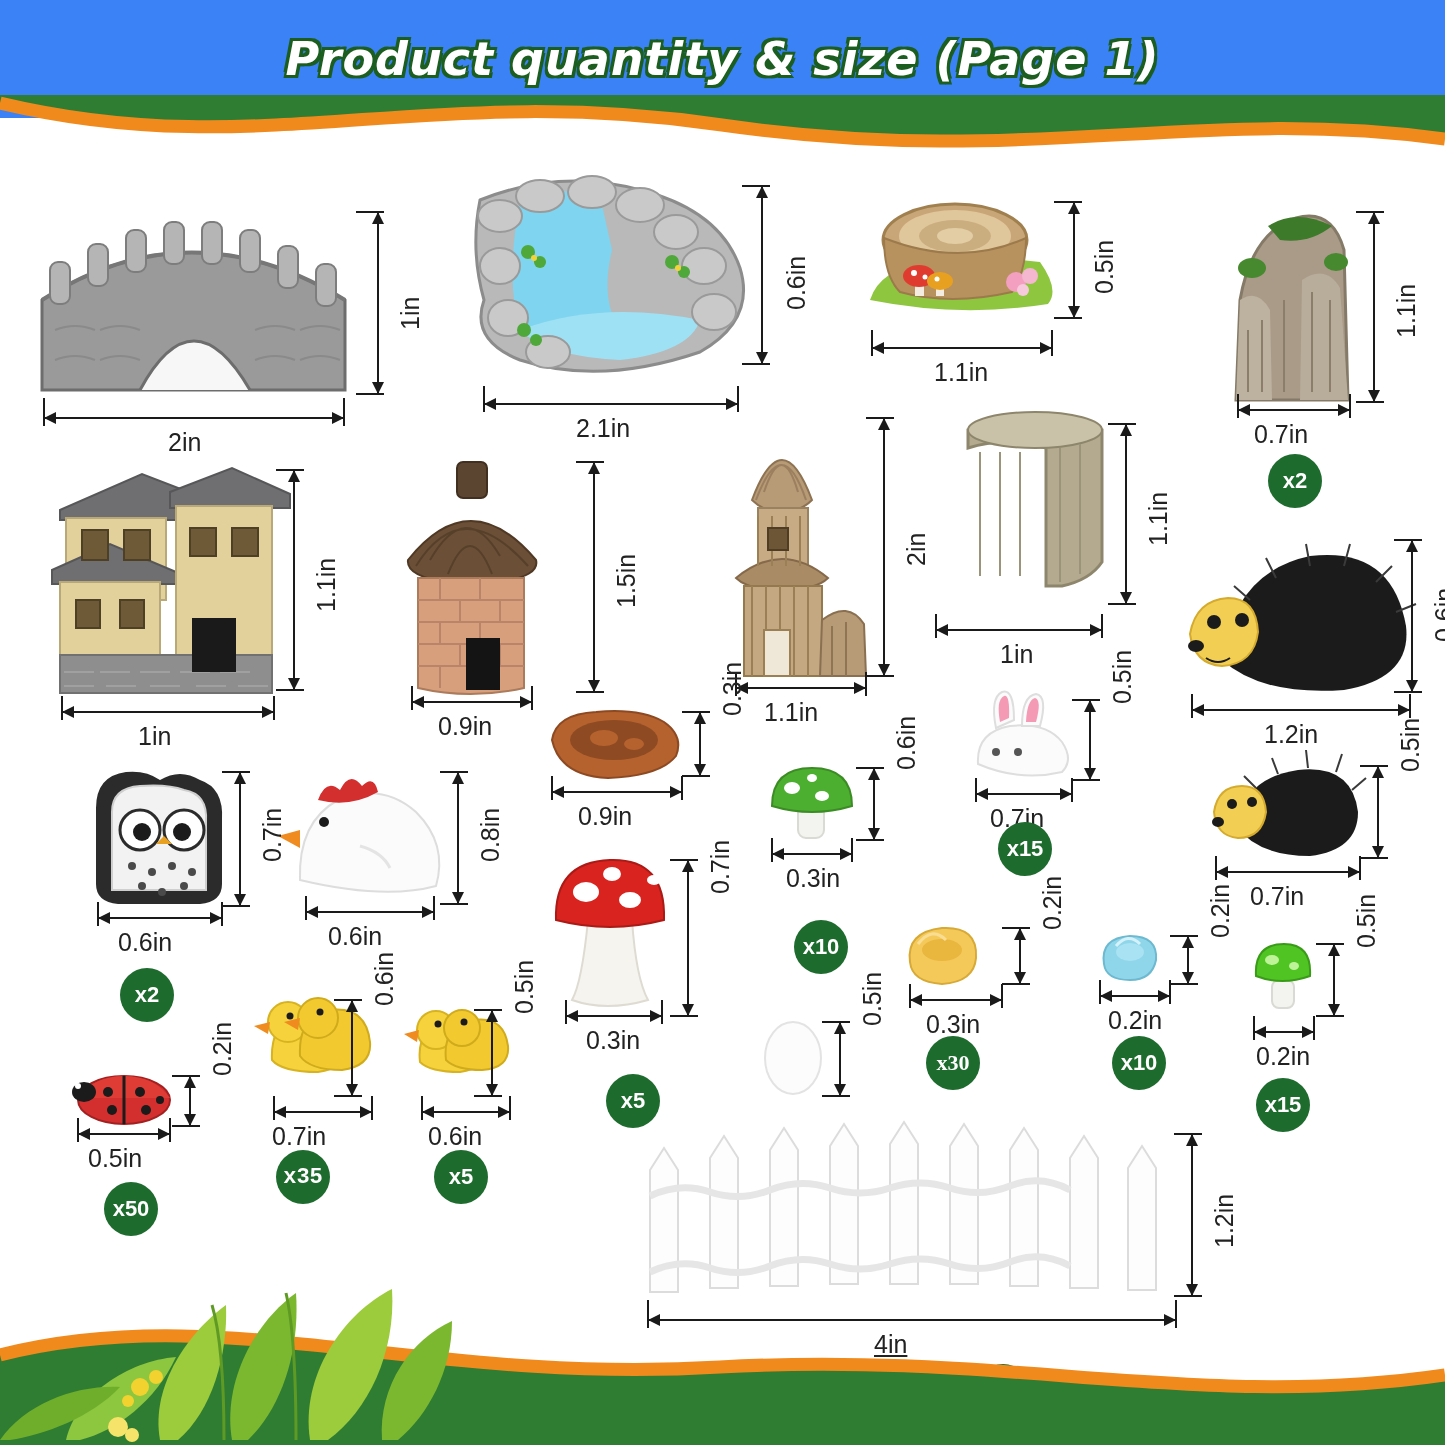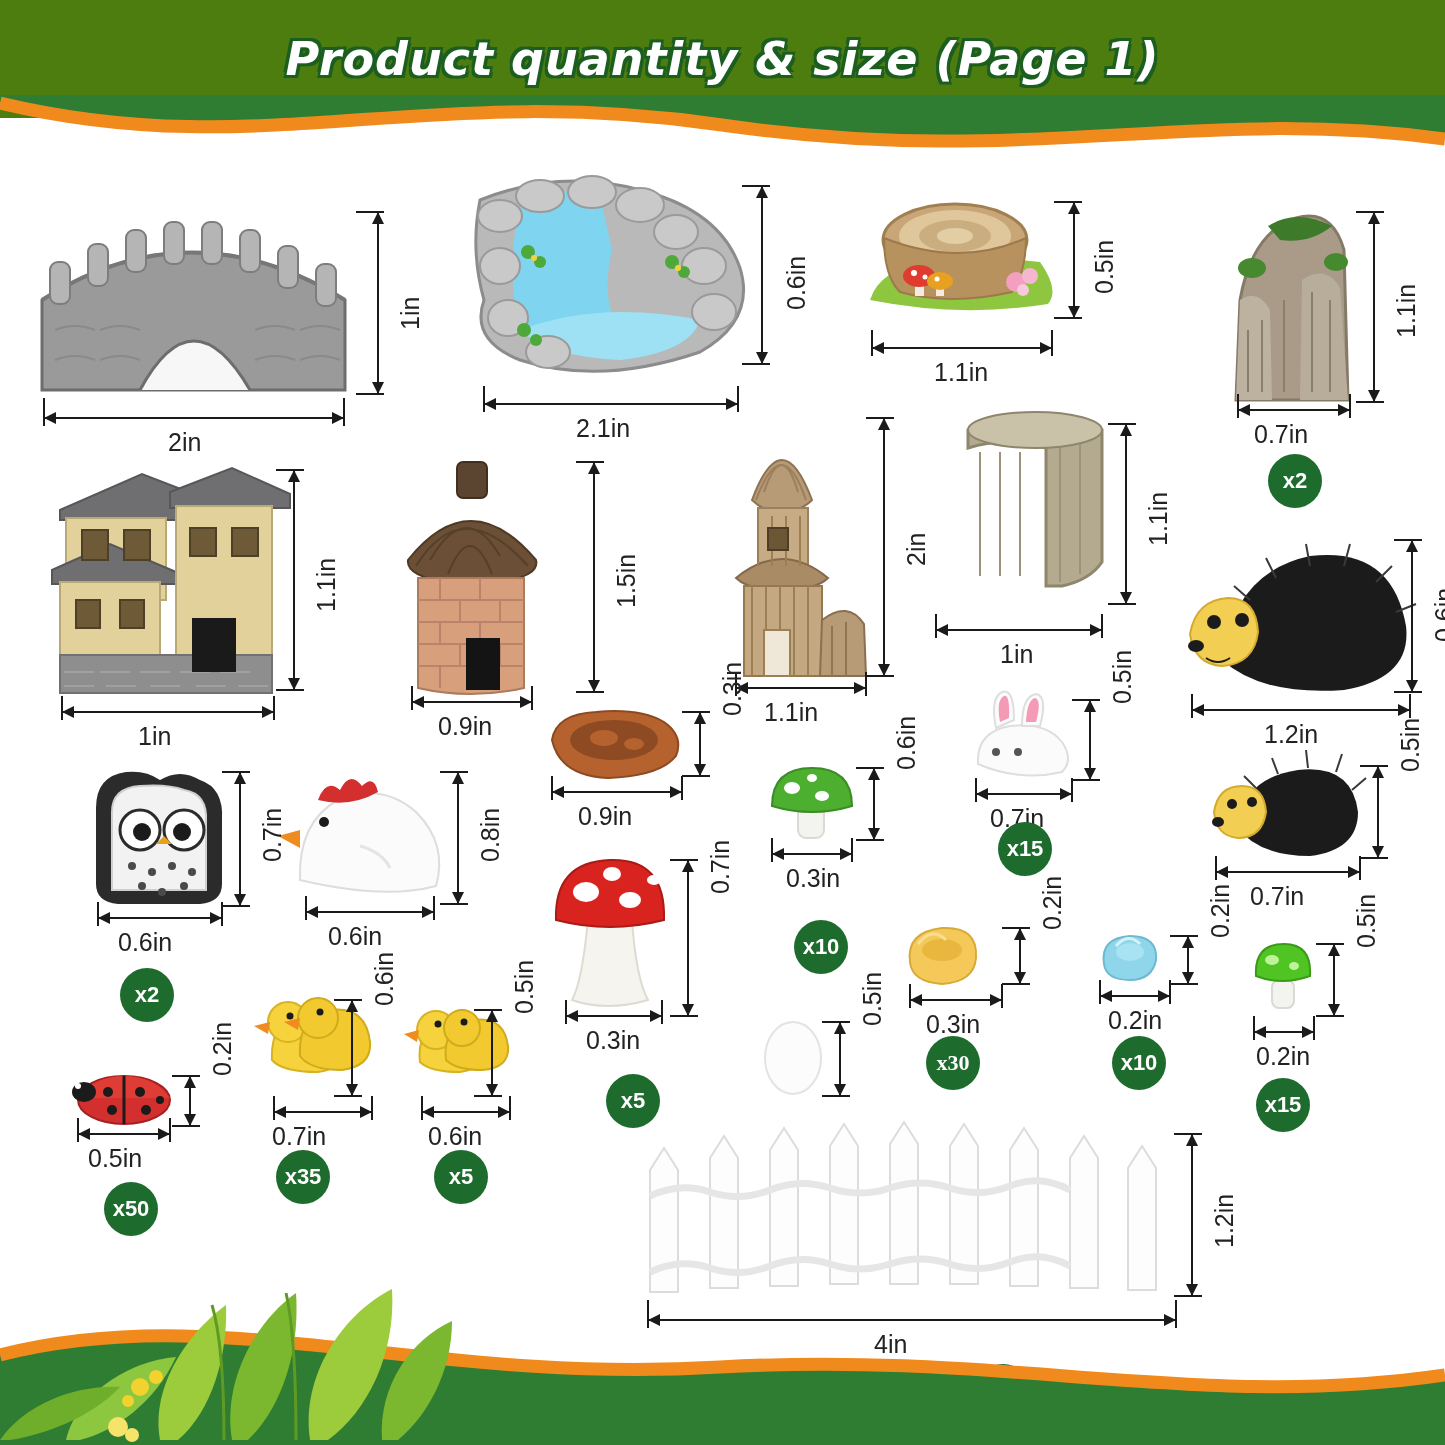--- a/index.html
+++ b/index.html
@@ -6,21 +6,21 @@
   body{
     width:1445px;height:1445px;
     background:#ffffff;
     font-family:"Liberation Sans", sans-serif;
     overflow:hidden;
     position:relative;
   }
   
   .banner{
     position:absolute;top:0;left:0;width:1445px;height:118px;
-    background:#4d7c0f;
+    background:#3b82f6;
     display:flex;align-items:center;justify-content:center;
   }
   .banner-title{
     font-family:"DejaVu Sans", sans-serif;
     font-weight:bold;font-style:italic;
     font-size:46px;color:#ffffff;letter-spacing:1px;
     text-shadow:
       -3px -3px 0 #1b5e20, 3px -3px 0 #1b5e20,
       -3px  3px 0 #1b5e20, 3px  3px 0 #1b5e20,
       0 0 2px #1b5e20;
@@ -653,26 +653,26 @@
   <div class="qty" style="left:1112px;top:1036px;">x10</div>
   <div class="cap" style="left:1256px;top:1042px;">0.2in</div>
   <div class="cap rot" style="left:1352px;top:948px;">0.5in</div>
   <div class="qty" style="left:1256px;top:1078px;">x15</div>
 
   <div class="cap" style="left:88px;top:1144px;">0.5in</div>
   <div class="cap rot" style="left:208px;top:1076px;">0.2in</div>
   <div class="qty" style="left:104px;top:1182px;">x50</div>
   <div class="cap" style="left:272px;top:1122px;">0.7in</div>
   <div class="cap rot" style="left:370px;top:1006px;">0.6in</div>
-  <div class="qty" style="left:276px;top:1150px;">x35</div>
+  <div class="qty" style="left:276px;top:1150px;font-family:Liberation Mono, monospace;">x35</div>
   <div class="cap" style="left:428px;top:1122px;">0.6in</div>
   <div class="cap rot" style="left:510px;top:1014px;">0.5in</div>
   <div class="qty" style="left:434px;top:1150px;">x5</div>
 
-  <div class="cap" style="left:874px;top:1330px;">4in</div>
+  <div class="cap" style="left:874px;top:1330px;text-decoration:underline;">4in</div>
   <div class="cap rot" style="left:1210px;top:1248px;">1.2in</div>
   <div class="qty" style="left:976px;top:1364px;">x4</div>
 </div>
 
 <svg class="wave-bottom" viewBox="0 0 1445 210" preserveAspectRatio="none">
   <path d="M0,120 C220,64 420,150 720,132 C1010,116 1200,176 1445,140 L1445,210 L0,210 Z" fill="#2e7d32"></path>
   <path d="M0,120 C220,64 420,150 720,132 C1010,116 1200,176 1445,140" stroke="#f08a1d" stroke-width="13" fill="none"></path>
   <g>
     <path d="M160,205 C150,150 190,96 226,70 C228,120 212,176 178,205 Z" fill="#9ccb3b"></path>
     <path d="M232,205 C222,146 256,86 296,58 C300,116 282,172 248,205 Z" fill="#7cb82f"></path>

